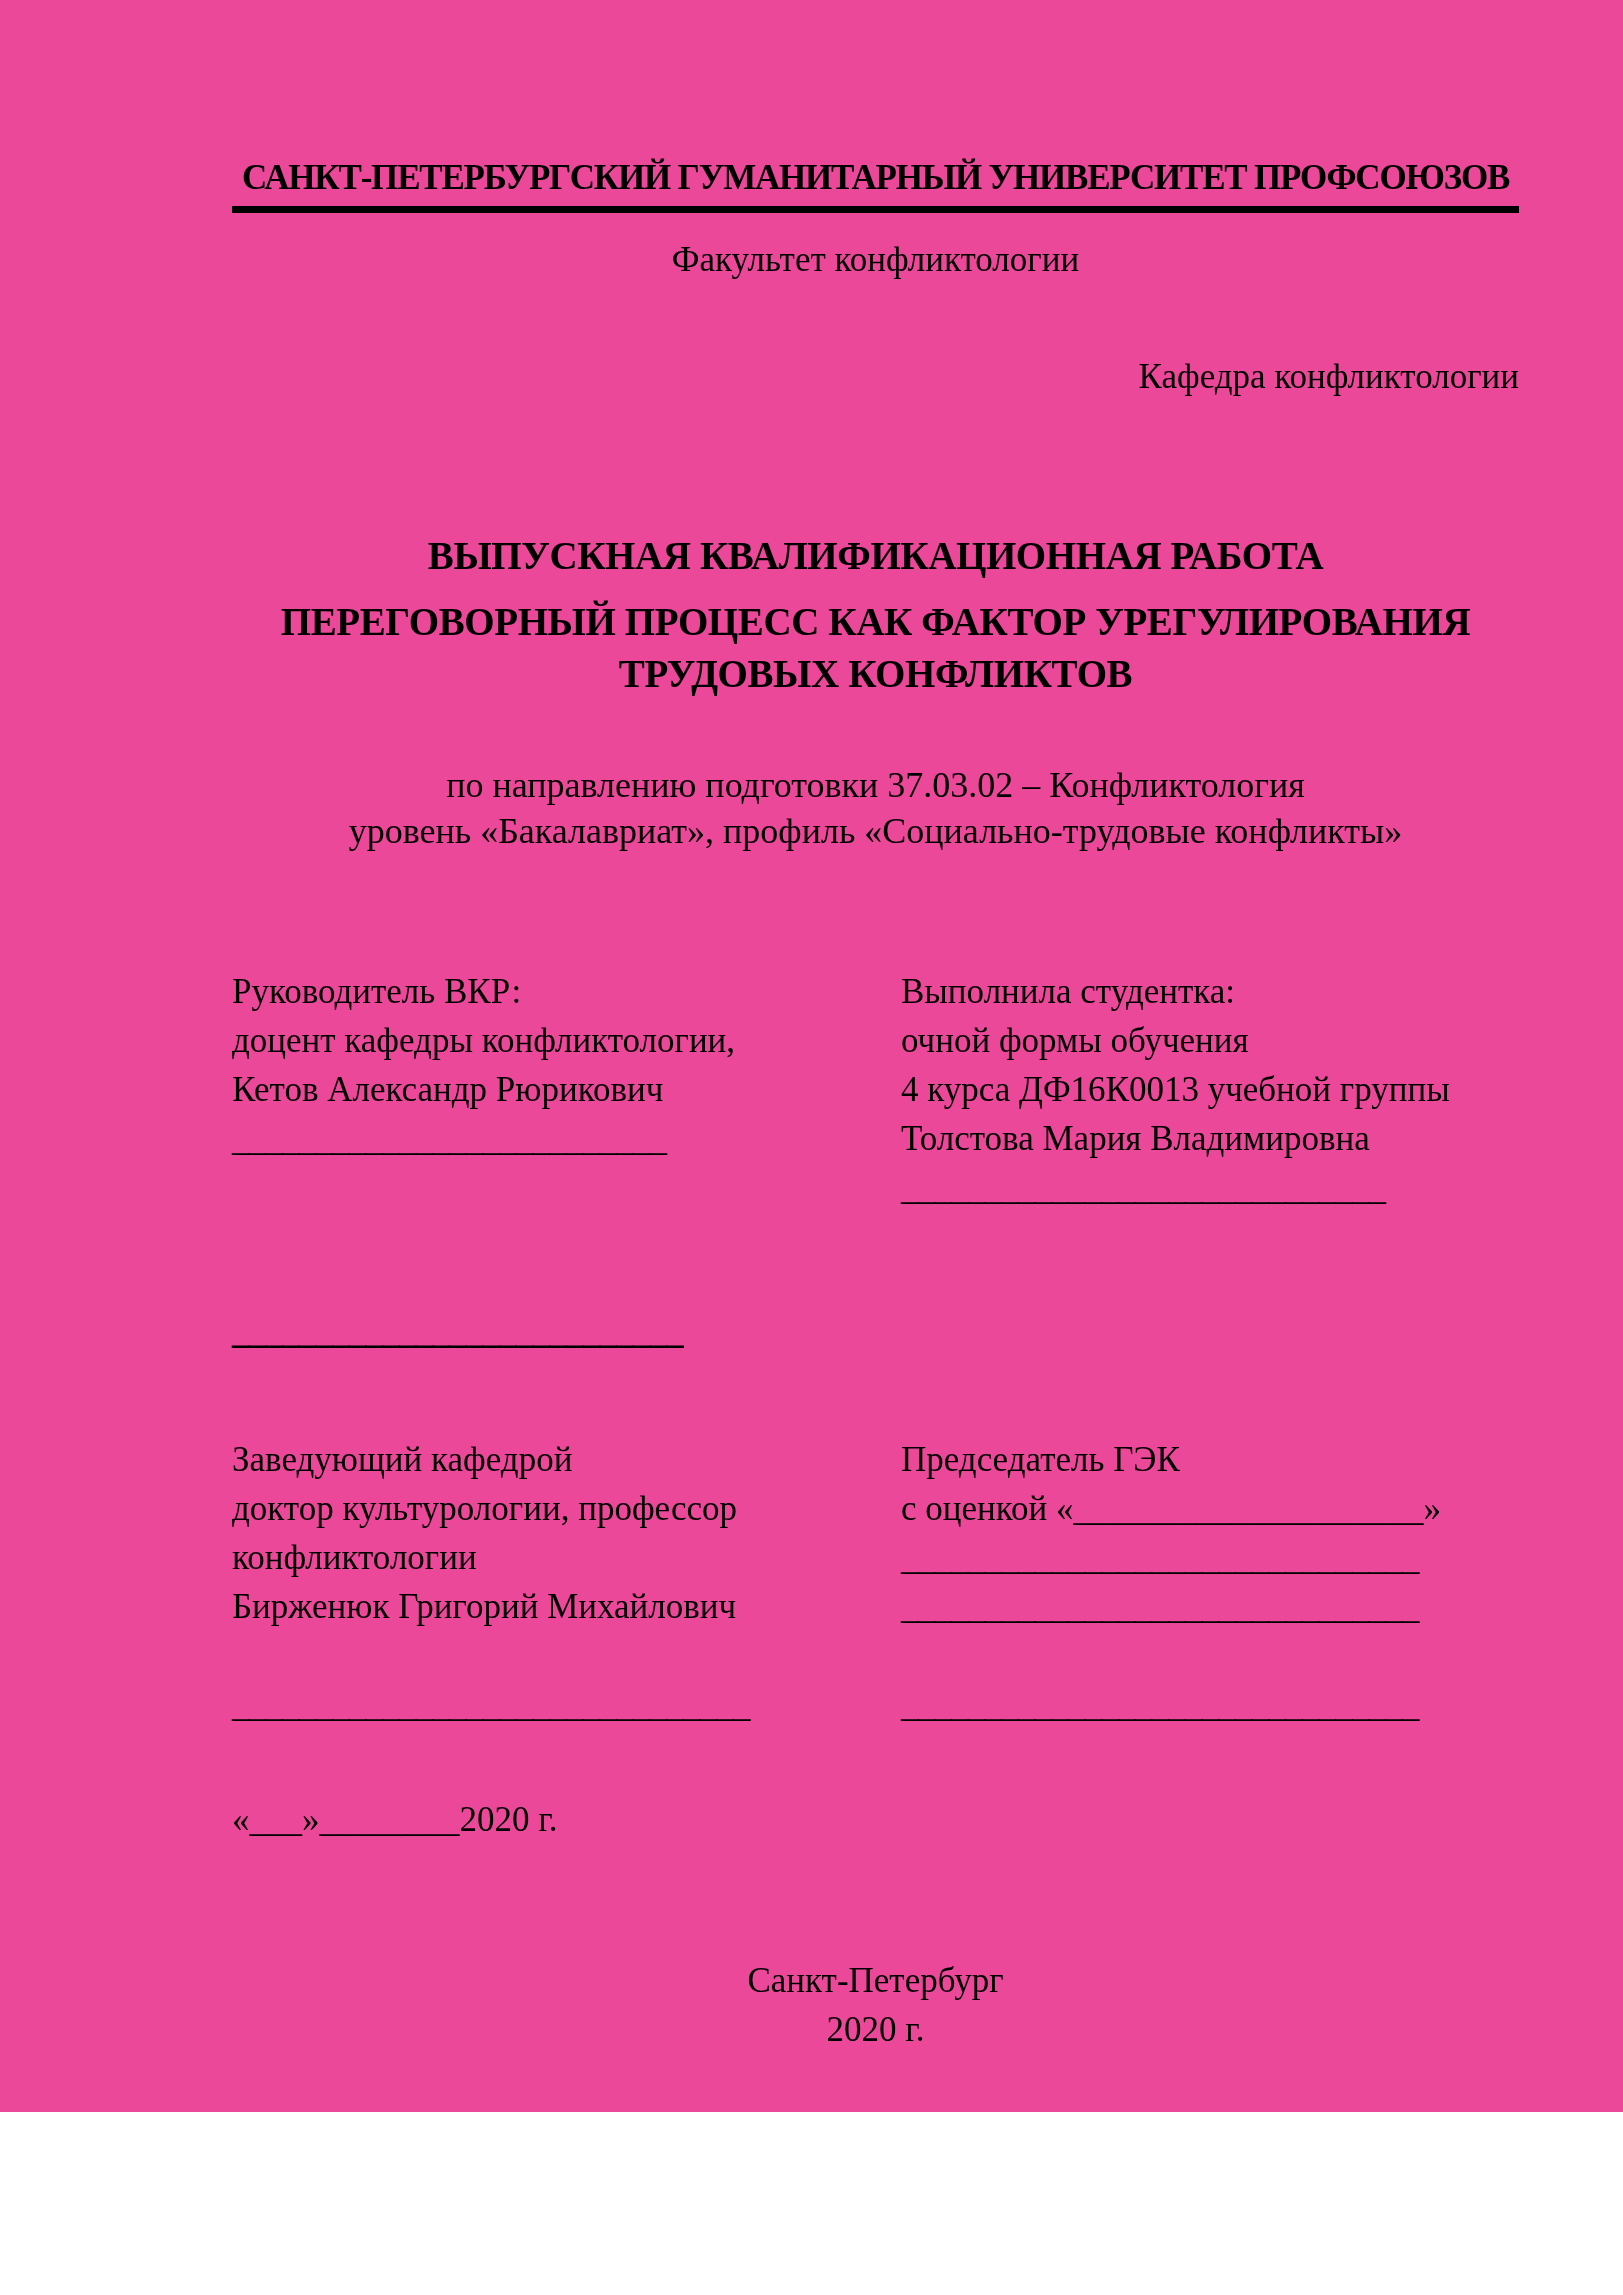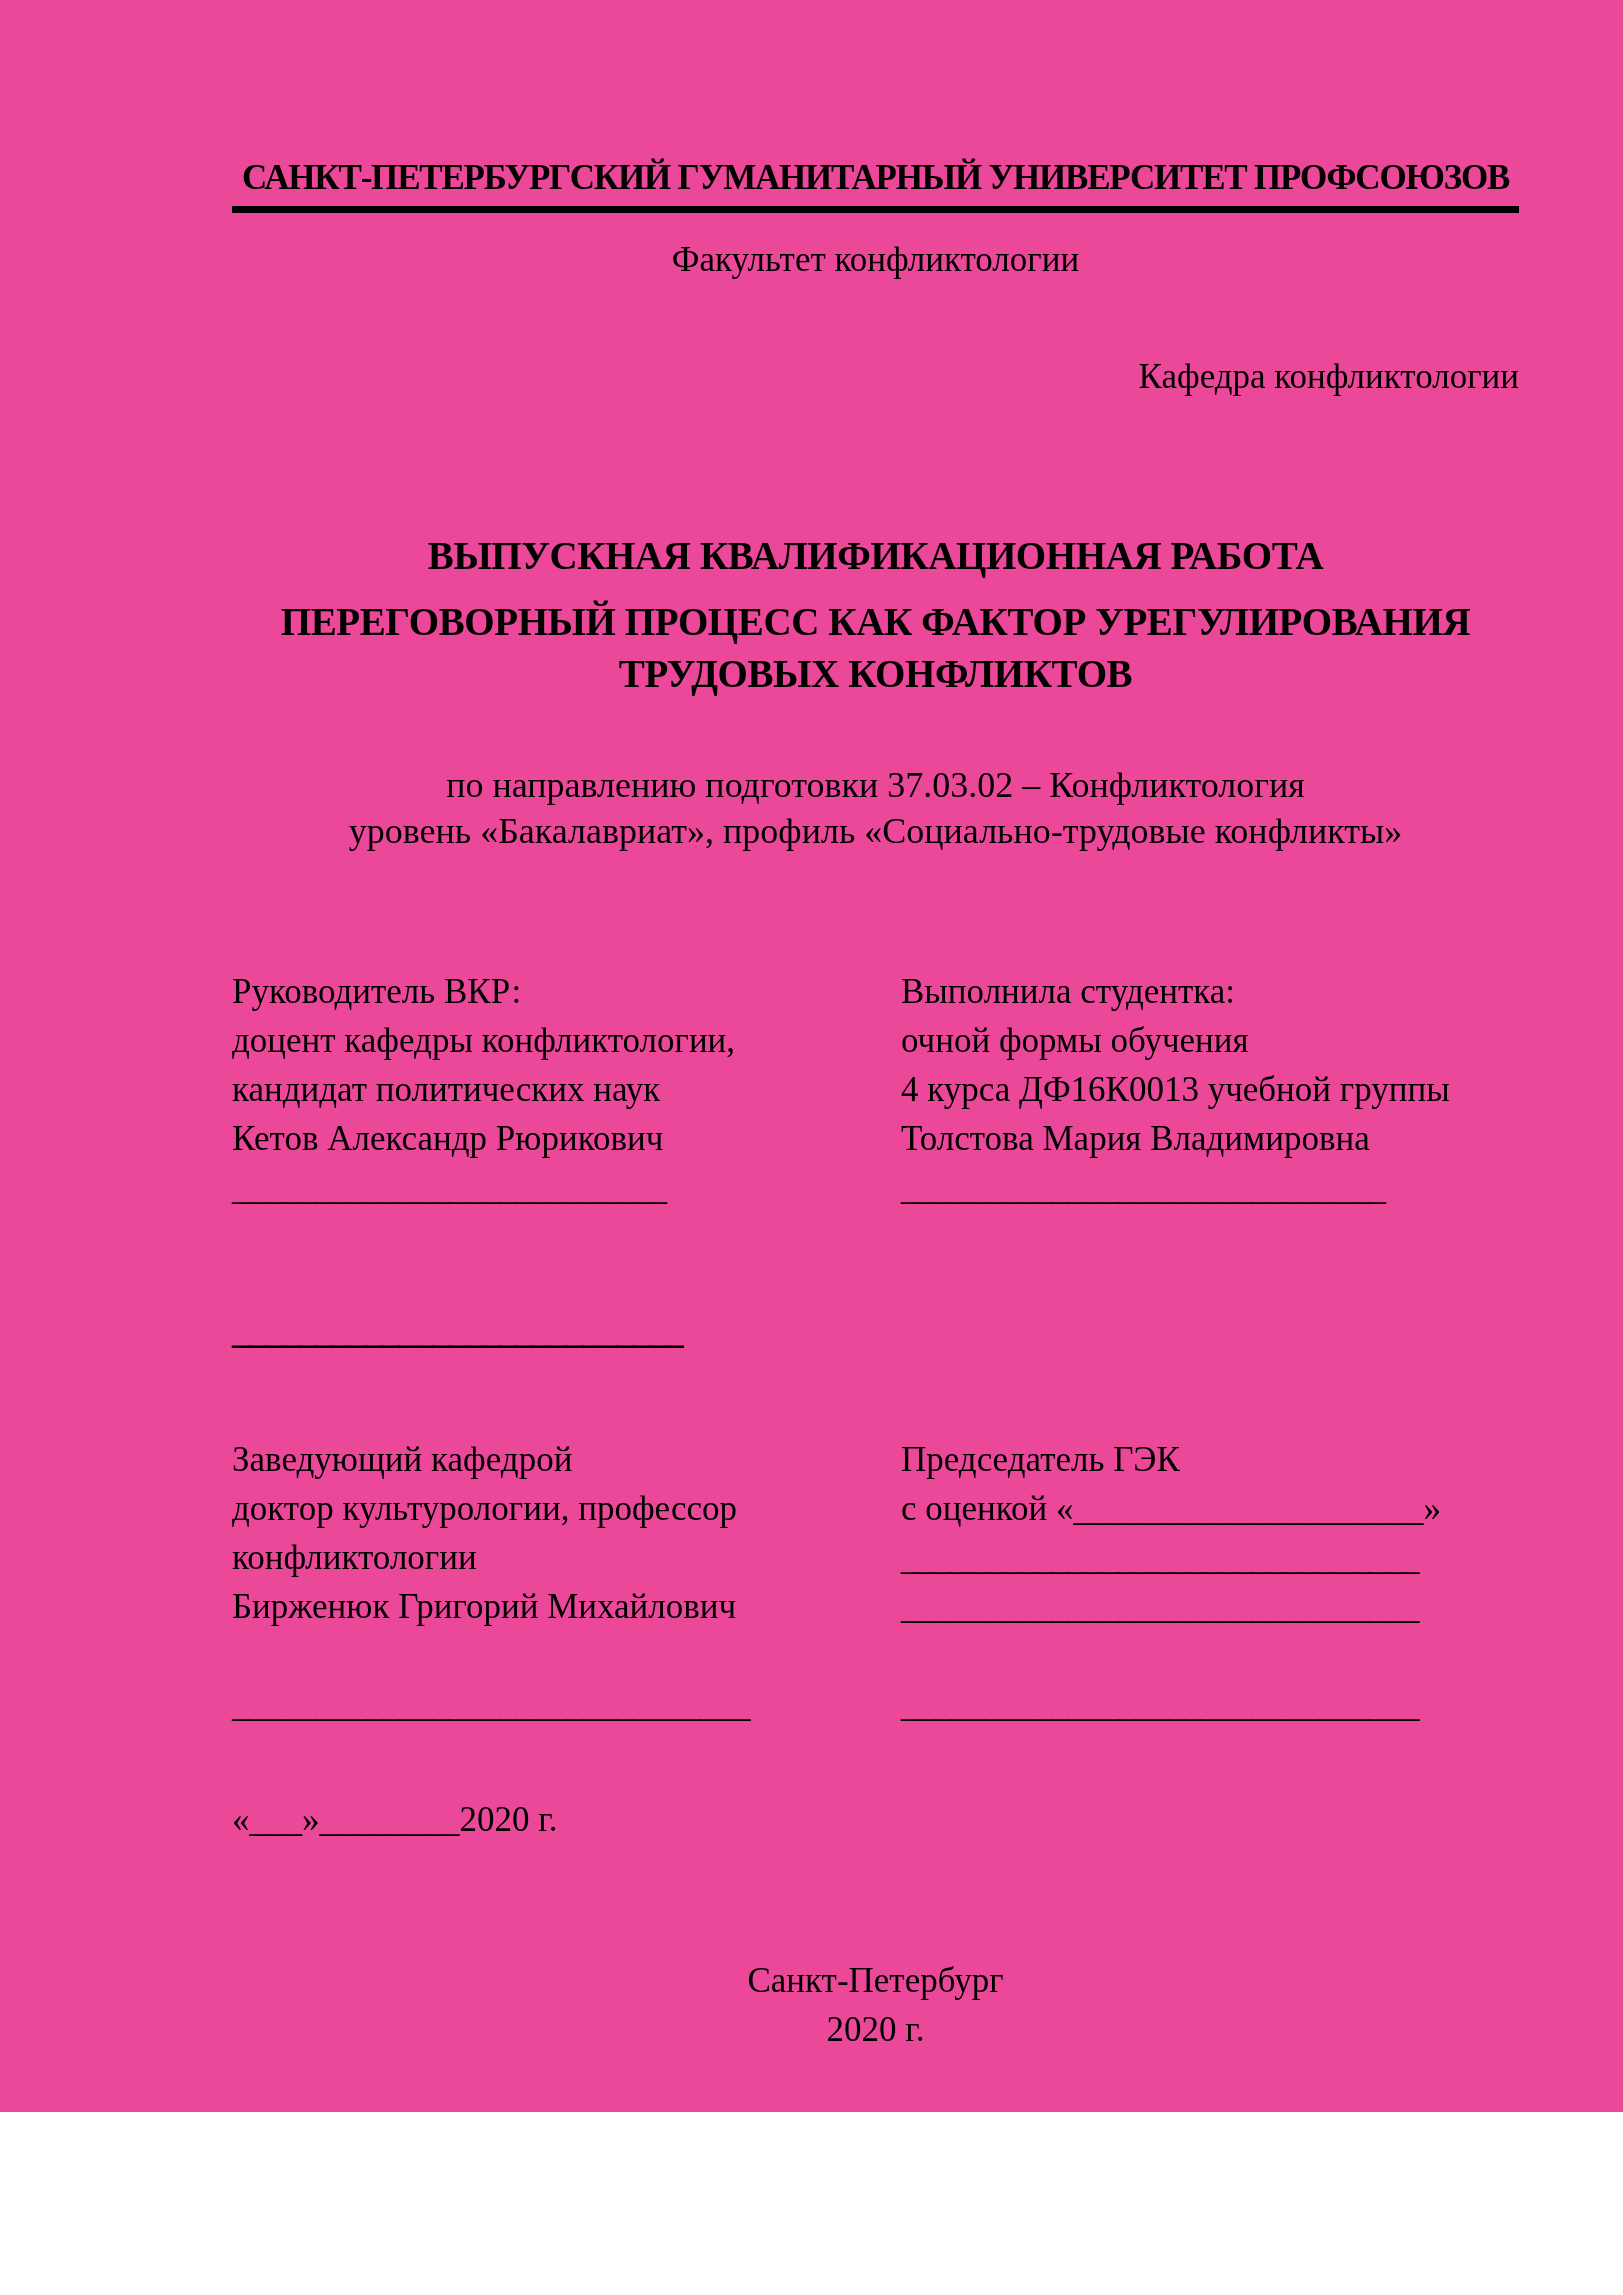--- a/index.html
+++ b/index.html
@@ -87,21 +87,20 @@
   </div>
 
   <div class="abs content-w center program">
     <div>по направлению подготовки 37.03.02 – Конфликтология</div>
     <div>уровень «Бакалавриат», профиль «Социально-трудовые конфликты»</div>
   </div>
 
   <div class="abs col-left row1 body-text">
     <div>Руководитель ВКР:</div>
     <div>доцент кафедры конфликтологии,</div>
-    <div>кандидат политических наук</div>
     <div>Кетов Александр Рюрикович</div>
     <div class="sig">__________________________</div>
   </div>
 
   <div class="abs col-right row1 body-text">
     <div>Выполнила студентка:</div>
     <div>очной формы обучения</div>
     <div>4 курса ДФ16К0013 учебной группы</div>
     <div>Толстова Мария Владимировна</div>
     <div class="sig">_____________________________</div>

